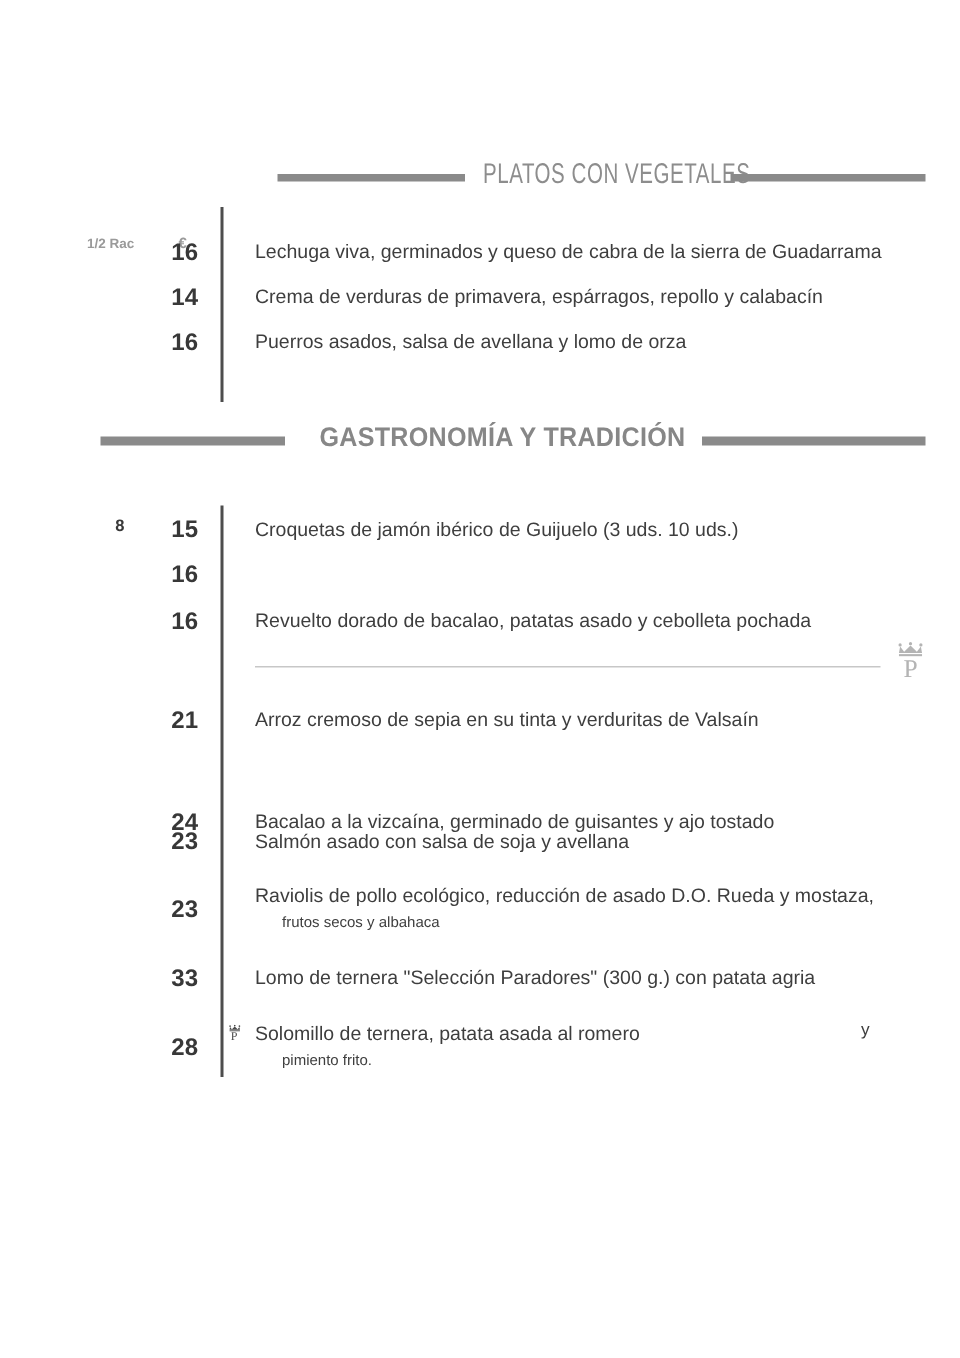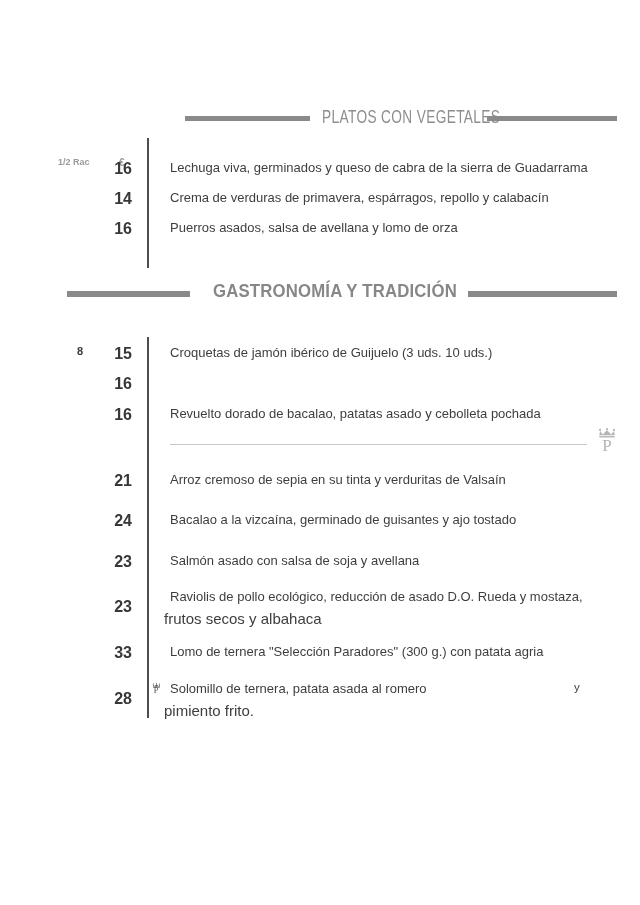--- a/index.html
+++ b/index.html
@@ -28,21 +28,21 @@
   }
   .row .price{
     position:absolute;left:98px;top:0;width:34px;text-align:right;
     font-size:16px;font-weight:700;color:#383838;
   }
   .row.multi .price{top:9px;}
   .row .txt{
     position:absolute;left:170px;top:0;font-size:13px;color:#3e3e3e;white-space:nowrap;
   }
   .row .txt2{
-    position:absolute;left:164px;top:21px;font-size:15px;color:#3e3e3e;white-space:nowrap;
+    position:absolute;left:188px;top:21px;font-size:10px;color:#3e3e3e;white-space:nowrap;
   }
   .row .txt-right{
     position:absolute;left:574px;top:0;font-size:11.5px;color:#3e3e3e;
   }
   .divider{position:absolute;left:170px;top:444px;width:417px;height:1px;background:#c7c7c7;}
   .logo{position:absolute;left:595px;top:428px;width:24px;text-align:center;}
   .logo svg{display:block;margin:0 auto;}
   .logo .pletter{
     display:block;margin-top:-1px;font-family:"Liberation Serif","DejaVu Serif",serif;
     font-size:17px;color:#b4b4b4;line-height:18px;
@@ -111,21 +111,21 @@
         <rect x="3" y="10.5" width="20" height="1.8"></rect>
       </svg>
     </span>
     <span class="pletter">P</span>
   </div>
 
   <div class="row" style="top:472px;">
     <span class="price">21</span>
     <span class="txt">Arroz cremoso de sepia en su tinta y verduritas de Valsaín</span>
   </div>
-  <div class="row" style="top:512px;">
+  <div class="row" style="top:540px;">
     <span class="price">24</span>
     <span class="txt">Bacalao a la vizcaína, germinado de guisantes y ajo tostado</span>
   </div>
   <div class="row" style="top:553px;">
     <span class="price">23</span>
     <span class="txt">Salmón asado con salsa de soja y avellana</span>
   </div>
   <div class="row multi" style="top:589px;">
     <span class="price">23</span>
     <span class="txt">Raviolis de pollo ecológico, reducción de asado D.O. Rueda y mostaza,</span>

